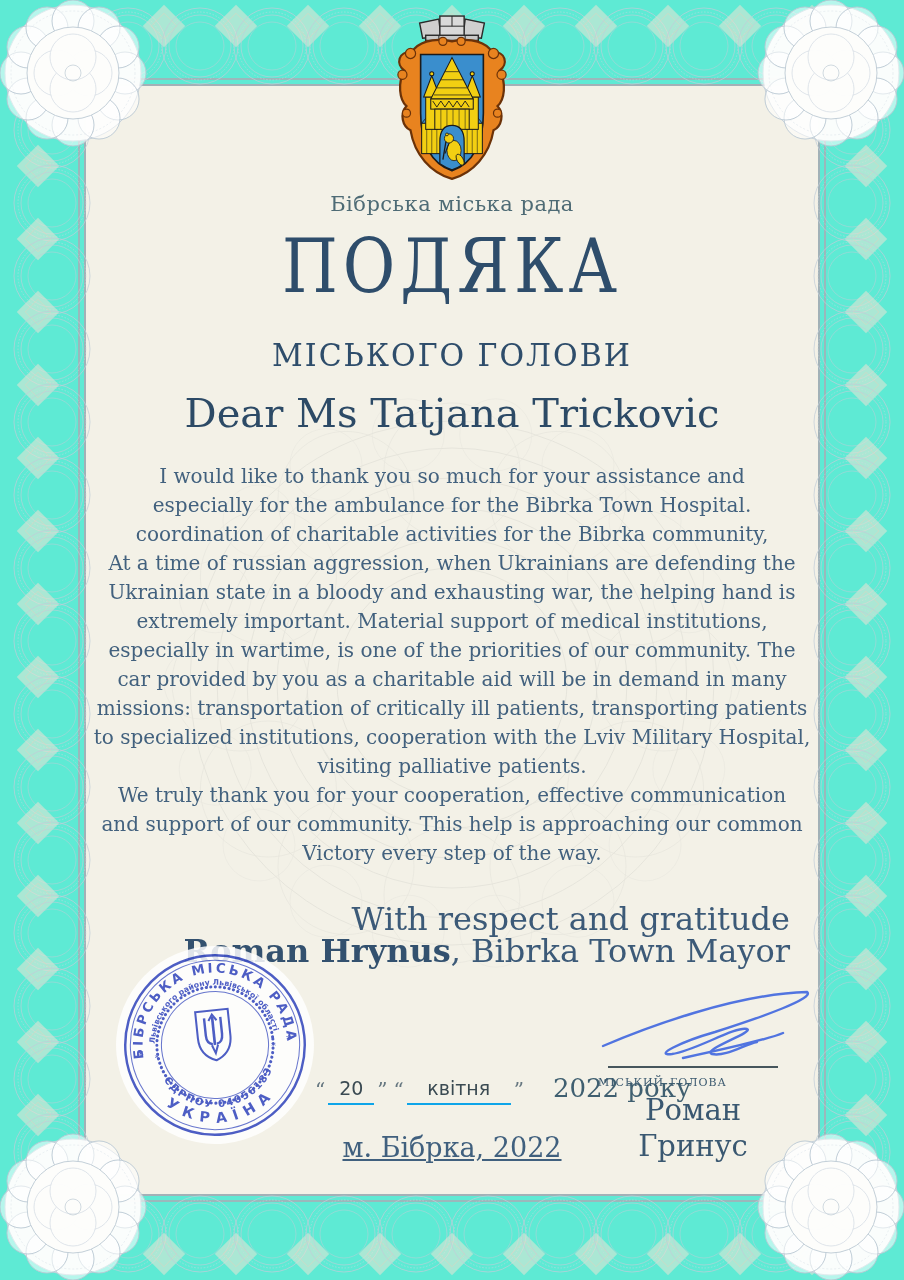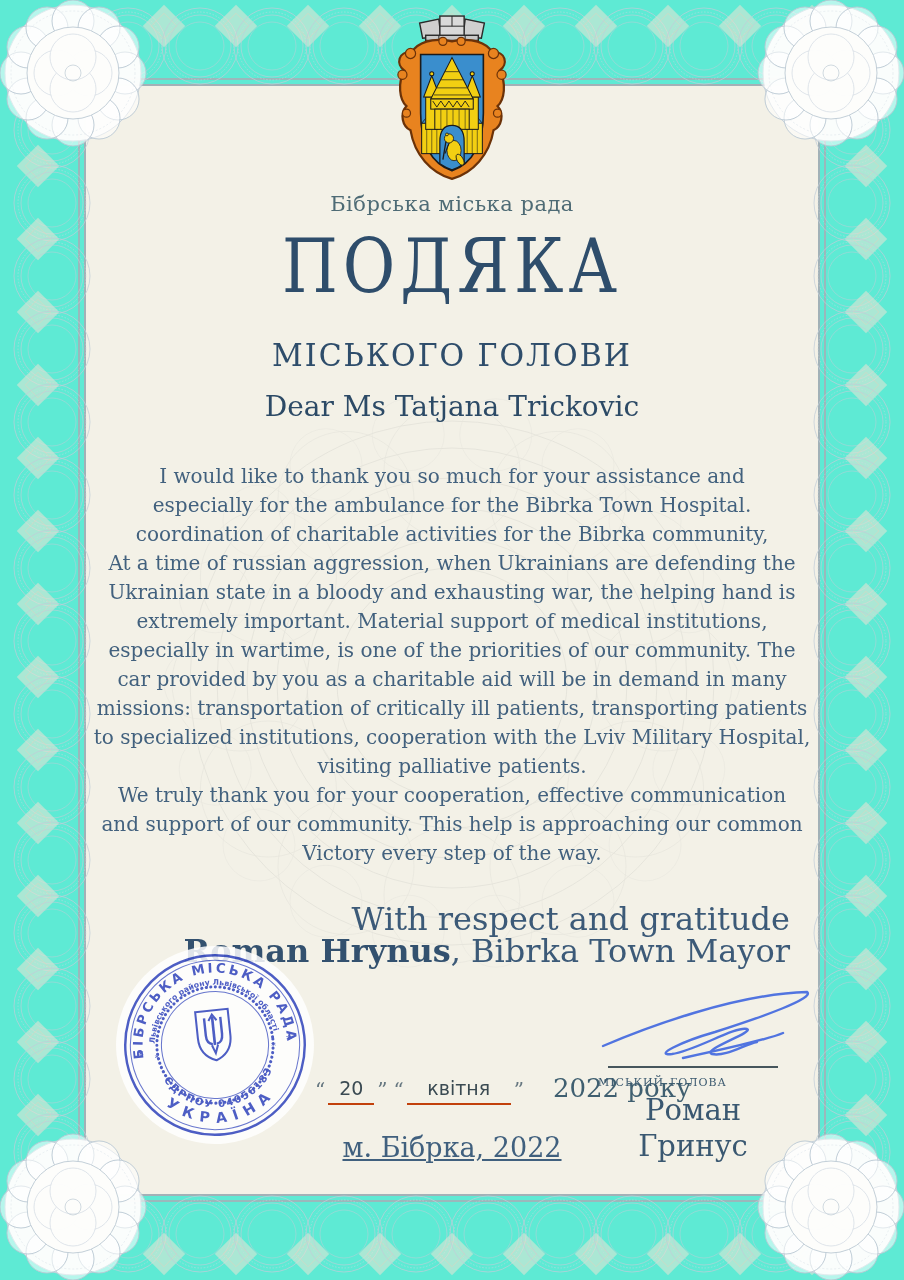--- a/index.html
+++ b/index.html
@@ -9,29 +9,29 @@
   .frame-a{position:absolute;inset:78px;border:2px solid rgba(186,157,173,.65);pointer-events:none;}
   .frame-b{position:absolute;inset:84px;border:2px solid rgba(186,157,173,.75);pointer-events:none;}
   #border-svg,#wm-svg{position:absolute;left:0;top:0;pointer-events:none;}
   #wm-svg{left:112px;top:398px;opacity:.35;}
   .content{position:absolute;left:0;top:0;width:904px;height:1280px;}
   .centered{position:absolute;left:60px;right:60px;text-align:center;}
   .coa{position:absolute;left:50%;top:12px;transform:translateX(-50%);}
   .council{top:192px;font-size:21px;color:#4e6b75;letter-spacing:.5px;}
   .cert-title{top:224px;font-size:64px;color:#2e4d6b;letter-spacing:5px;transform:scaleY(1.16);transform-origin:top center;}
   .cert-sub{top:336px;font-size:30px;color:#2e4d6b;letter-spacing:2px;transform:scaleY(1.08);transform-origin:top center;}
-  .recipient{top:390px;font-size:28px;color:#2c4a66;}
+  .recipient{top:390px;font-size:40px;color:#2c4a66;}
   .bodytext{top:462px;color:#42617e;font-size:20px;line-height:29px;}
   .bodytext div{white-space:nowrap;}
   .closing{position:absolute;right:114px;top:903px;text-align:right;color:#3c5a78;font-size:32px;line-height:32px;}
   .closing b{color:#33516f;}
   .stamp{position:absolute;left:113px;top:943px;}
   .daterow{position:absolute;left:312px;top:1028px;display:flex;align-items:flex-end;color:#3a4a52;}
   .q{font-size:20px;color:#667780;padding:0 3px;line-height:30px;}
-  .dcell{border-bottom:2px solid #c2410c;text-align:center;font-family:"DejaVu Sans",sans-serif;
+  .dcell{border-bottom:2px solid #0ea5e9;text-align:center;font-family:"DejaVu Sans",sans-serif;
          font-size:19px;padding-bottom:3px;line-height:24px;}
   .day{width:46px;}
   .month{width:104px;margin-top:48px;}
   .year{font-size:26px;color:#3f5f70;margin-left:26px;line-height:34px;}
   .sig-svg{position:absolute;left:585px;top:982px;}
   .sig-line{position:absolute;left:608px;top:1066px;width:170px;border-top:2px solid #46565c;}
   .sig-role{position:absolute;left:598px;top:1072px;width:190px;
             font-size:15px;letter-spacing:1px;color:#3c5a70;font-variant:small-caps;}
   .sig-name{position:absolute;left:588px;top:1092px;width:210px;text-align:center;
             font-size:29px;color:#3a5871;transform:scaleY(1.05);transform-origin:top center;}

